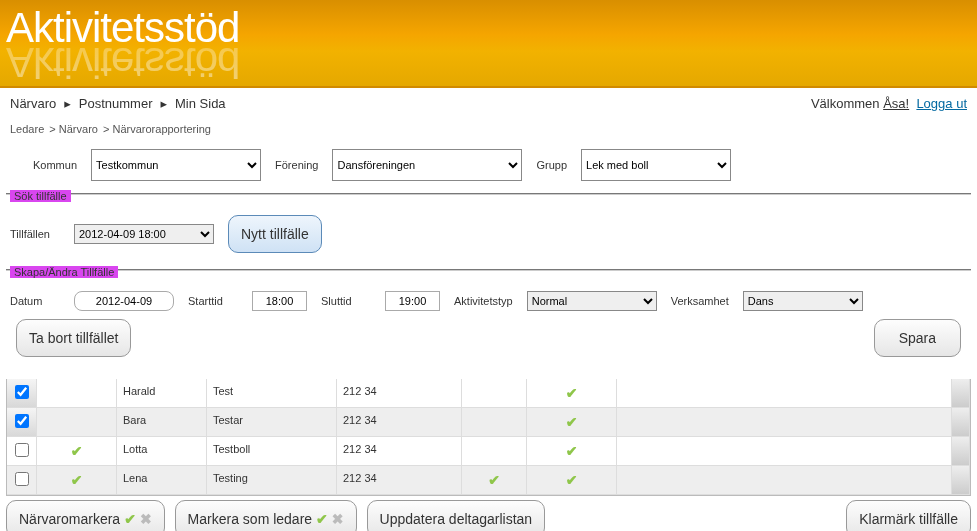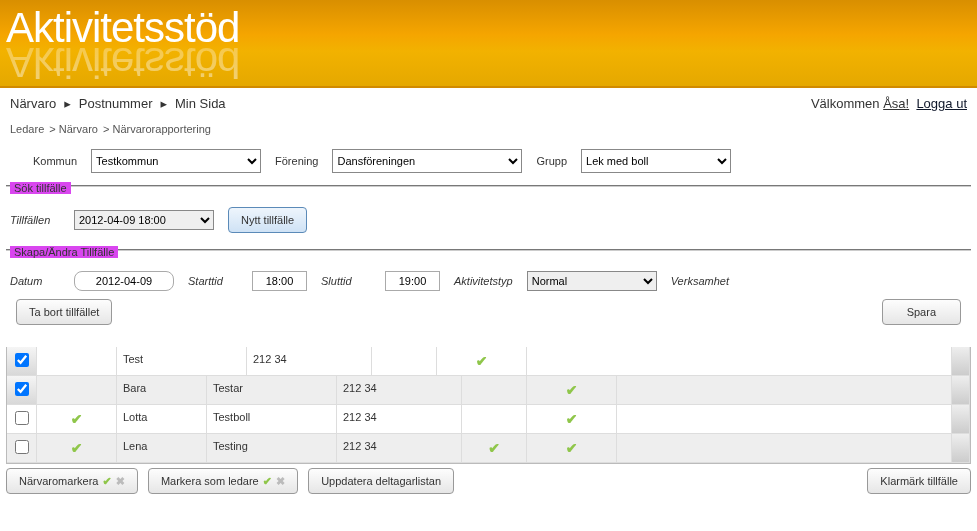--- a/index.html
+++ b/index.html
@@ -21,42 +21,42 @@
   background: linear-gradient(180deg, rgba(255,255,255,0.3), rgba(255,255,255,0));
   -webkit-background-clip: text; background-clip: text; color: rgba(255,255,255,0.25);
   margin-top: -14px;
 }
 
 .nav-row { display: flex; justify-content: space-between; align-items: center; padding: 8px 10px; font-size: 13px; }
 .nav-left { display: flex; align-items: center; gap: 8px; }
 .nav-left .item { color: #333; cursor: pointer; }
 .nav-left .sep { color: #333; }
 .nav-right { color: #333; }
-.nav-right a { color: #0f172a; }
+.nav-right a { color: #0369a1; }
 
 .breadcrumb { padding: 4px 10px 10px; font-size: 11px; color: #555; }
 .breadcrumb span { margin-right: 2px; }
 
 .filter-row { display: flex; align-items: center; gap: 14px; padding: 4px 10px 12px; font-size: 11px; margin-left: 23px; }
 .filter-row label { color: #333; }
-.filter-row select { font-size: 11px; width: 170px; height: 24px; border: 1px solid #888; background: #fff; }
+.filter-row select { font-size: 11px; width: 170px; height: 32px; border: 1px solid #888; background: #fff; }
 
 .fieldset { margin: 0 6px 10px; border-top: 2px groove #ccc; padding: 4px 4px; position: relative; }
 .fieldset .legend { font-size: 11px; color: #333; position: relative; top: -10px; background: #d946ef; padding: 0 4px; display: inline-block; }
 .row { display: flex; align-items: center; gap: 14px; font-size: 11px; padding: 2px 0; flex-wrap: wrap; }
-.row label { min-width: 50px; font-style: italic; }
+.row label { min-width: 50px; }
 .row input[type=text] { font-size: 11px; height: 20px; border: 1px solid #aaa; padding: 0 4px; text-align: center; }
 .row select { font-size: 11px; height: 20px; border: 1px solid #888; }
 
 .btn {
   display: inline-flex; align-items: center; gap: 4px;
   background: linear-gradient(#fdfdfd, #e6e6e6);
-  border: 1px solid #999; border-radius: 4px;
-  padding: 3px 12px; font-size: 11px; cursor: pointer;
-  color: #333; height: 26px;
+  border: 1px solid #999; border-radius: 10px;
+  padding: 3px 12px; font-size: 14px; cursor: pointer;
+  color: #333; height: 38px;
 }
 .btn.blue { border: 1px solid #5b8ab8; background: linear-gradient(#eef5fc, #cfe2f5); }
 
 .action-row { display: flex; justify-content: space-between; padding: 6px 6px 8px; }
 
 .table-wrap { margin: 0 6px; }
 .thead { display: flex; background: linear-gradient(#f5f5f5,#d8d8d8); border: 1px solid #bbb; font-size: 11px; font-weight: bold; }
 .thead > div, .trow > div { padding: 6px 6px; border-right: 1px solid #ddd; }
 .col-chk { width: 30px; text-align: center; }
 .col-narv { width: 80px; text-align: center; }
@@ -132,32 +132,34 @@
   <div class="row">
     <label>Datum</label>
     <input type="text" style="width: 100px; border-radius: 8px;" value="2012-04-09">
     <label>Starttid</label>
     <input type="text" style="width: 55px;" value="18:00">
     <label>Sluttid</label>
     <input type="text" style="width: 55px;" value="19:00">
     <label>Aktivitetstyp</label>
     <select style="width:130px"><option>Normal</option></select>
     <label>Verksamhet</label>
+    <select style="width:120px"><option>Dans</option></select>
   </div>
   <div class="action-row">
     <button class="btn">Ta bort tillfället</button>
     <button class="btn" style="padding:3px 24px">Spara</button>
   </div>
 </div>
 
 <div class="table-wrap">
   <div class="tbody" id="tbody">
       <div class="trow sel">
         <div class="col-chk"><input type="checkbox" class="check" checked="" style=""></div>
         <div class="col-narv"></div>
+        <div class="col-fn">Harald</div>
         <div class="col-en">Test</div>
         <div class="col-pn">212 34</div>
         <div class="col-led"></div>
         <div class="col-funk"><span class="tick">✔</span></div>
         <div class="col-rest"></div>
         <div class="col-scroll"></div>
       </div>
       <div class="trow alt sel">
         <div class="col-chk"><input type="checkbox" class="check" checked="" style=""></div>
         <div class="col-narv"></div>

